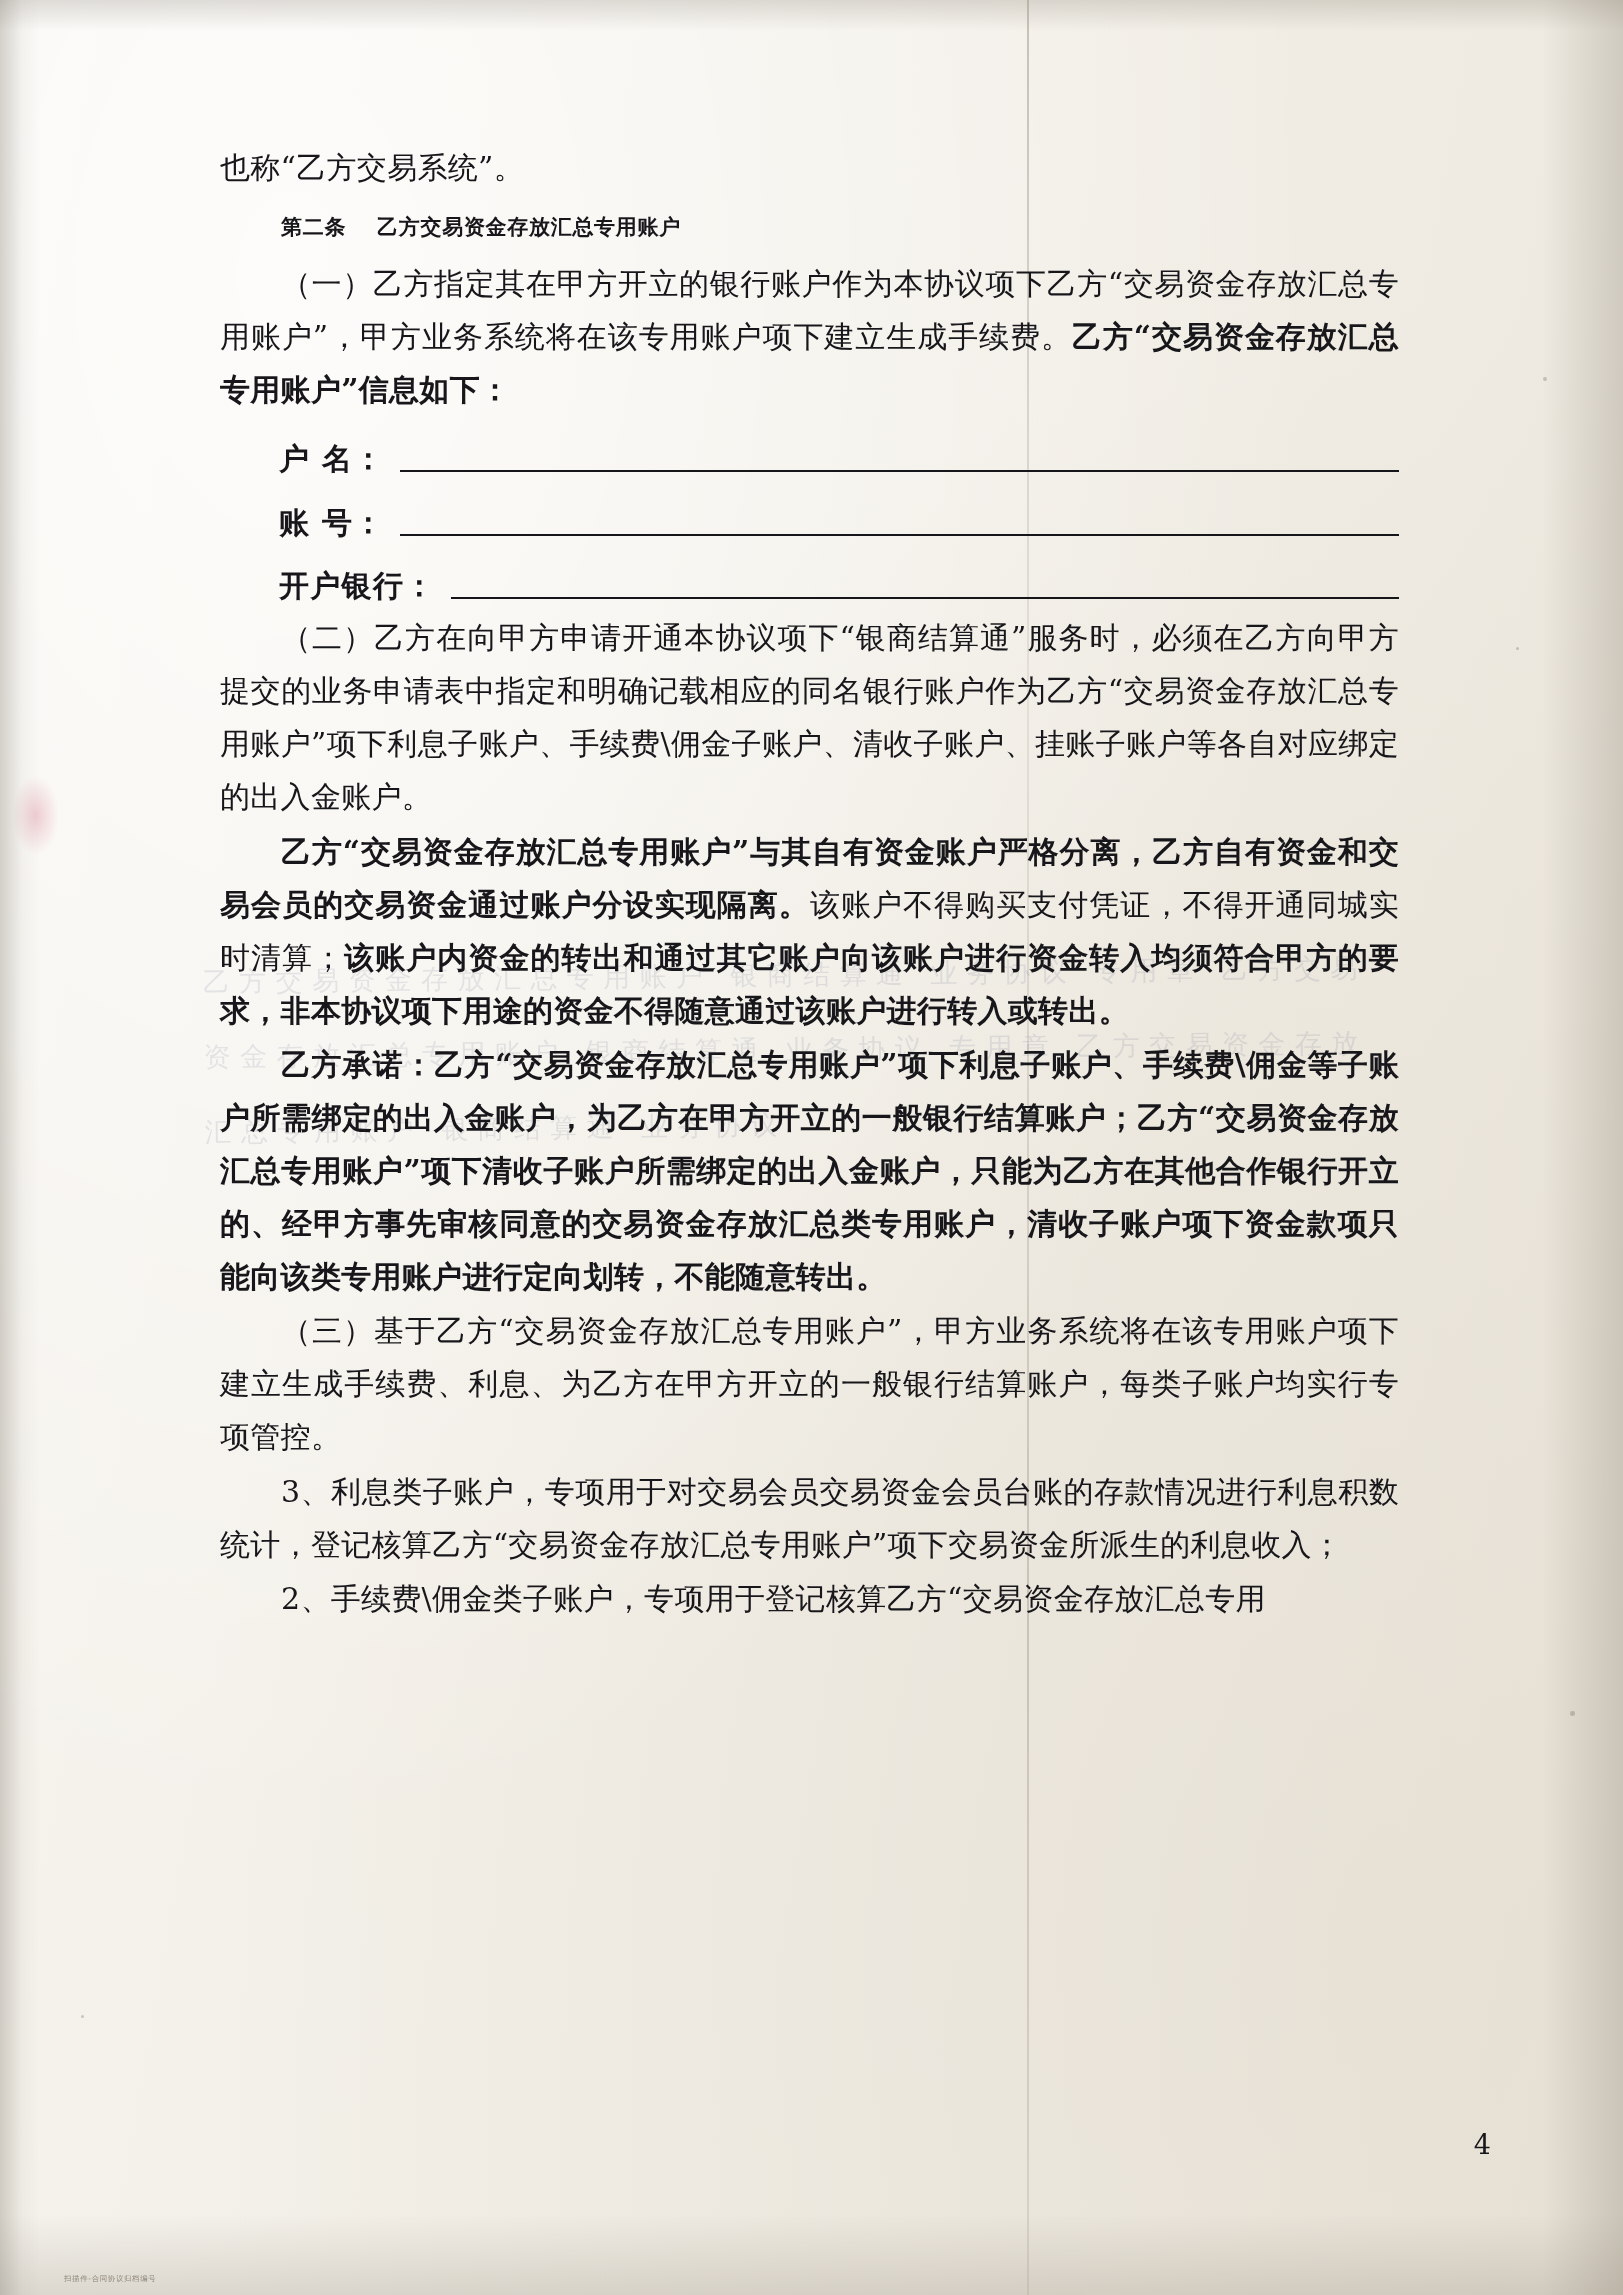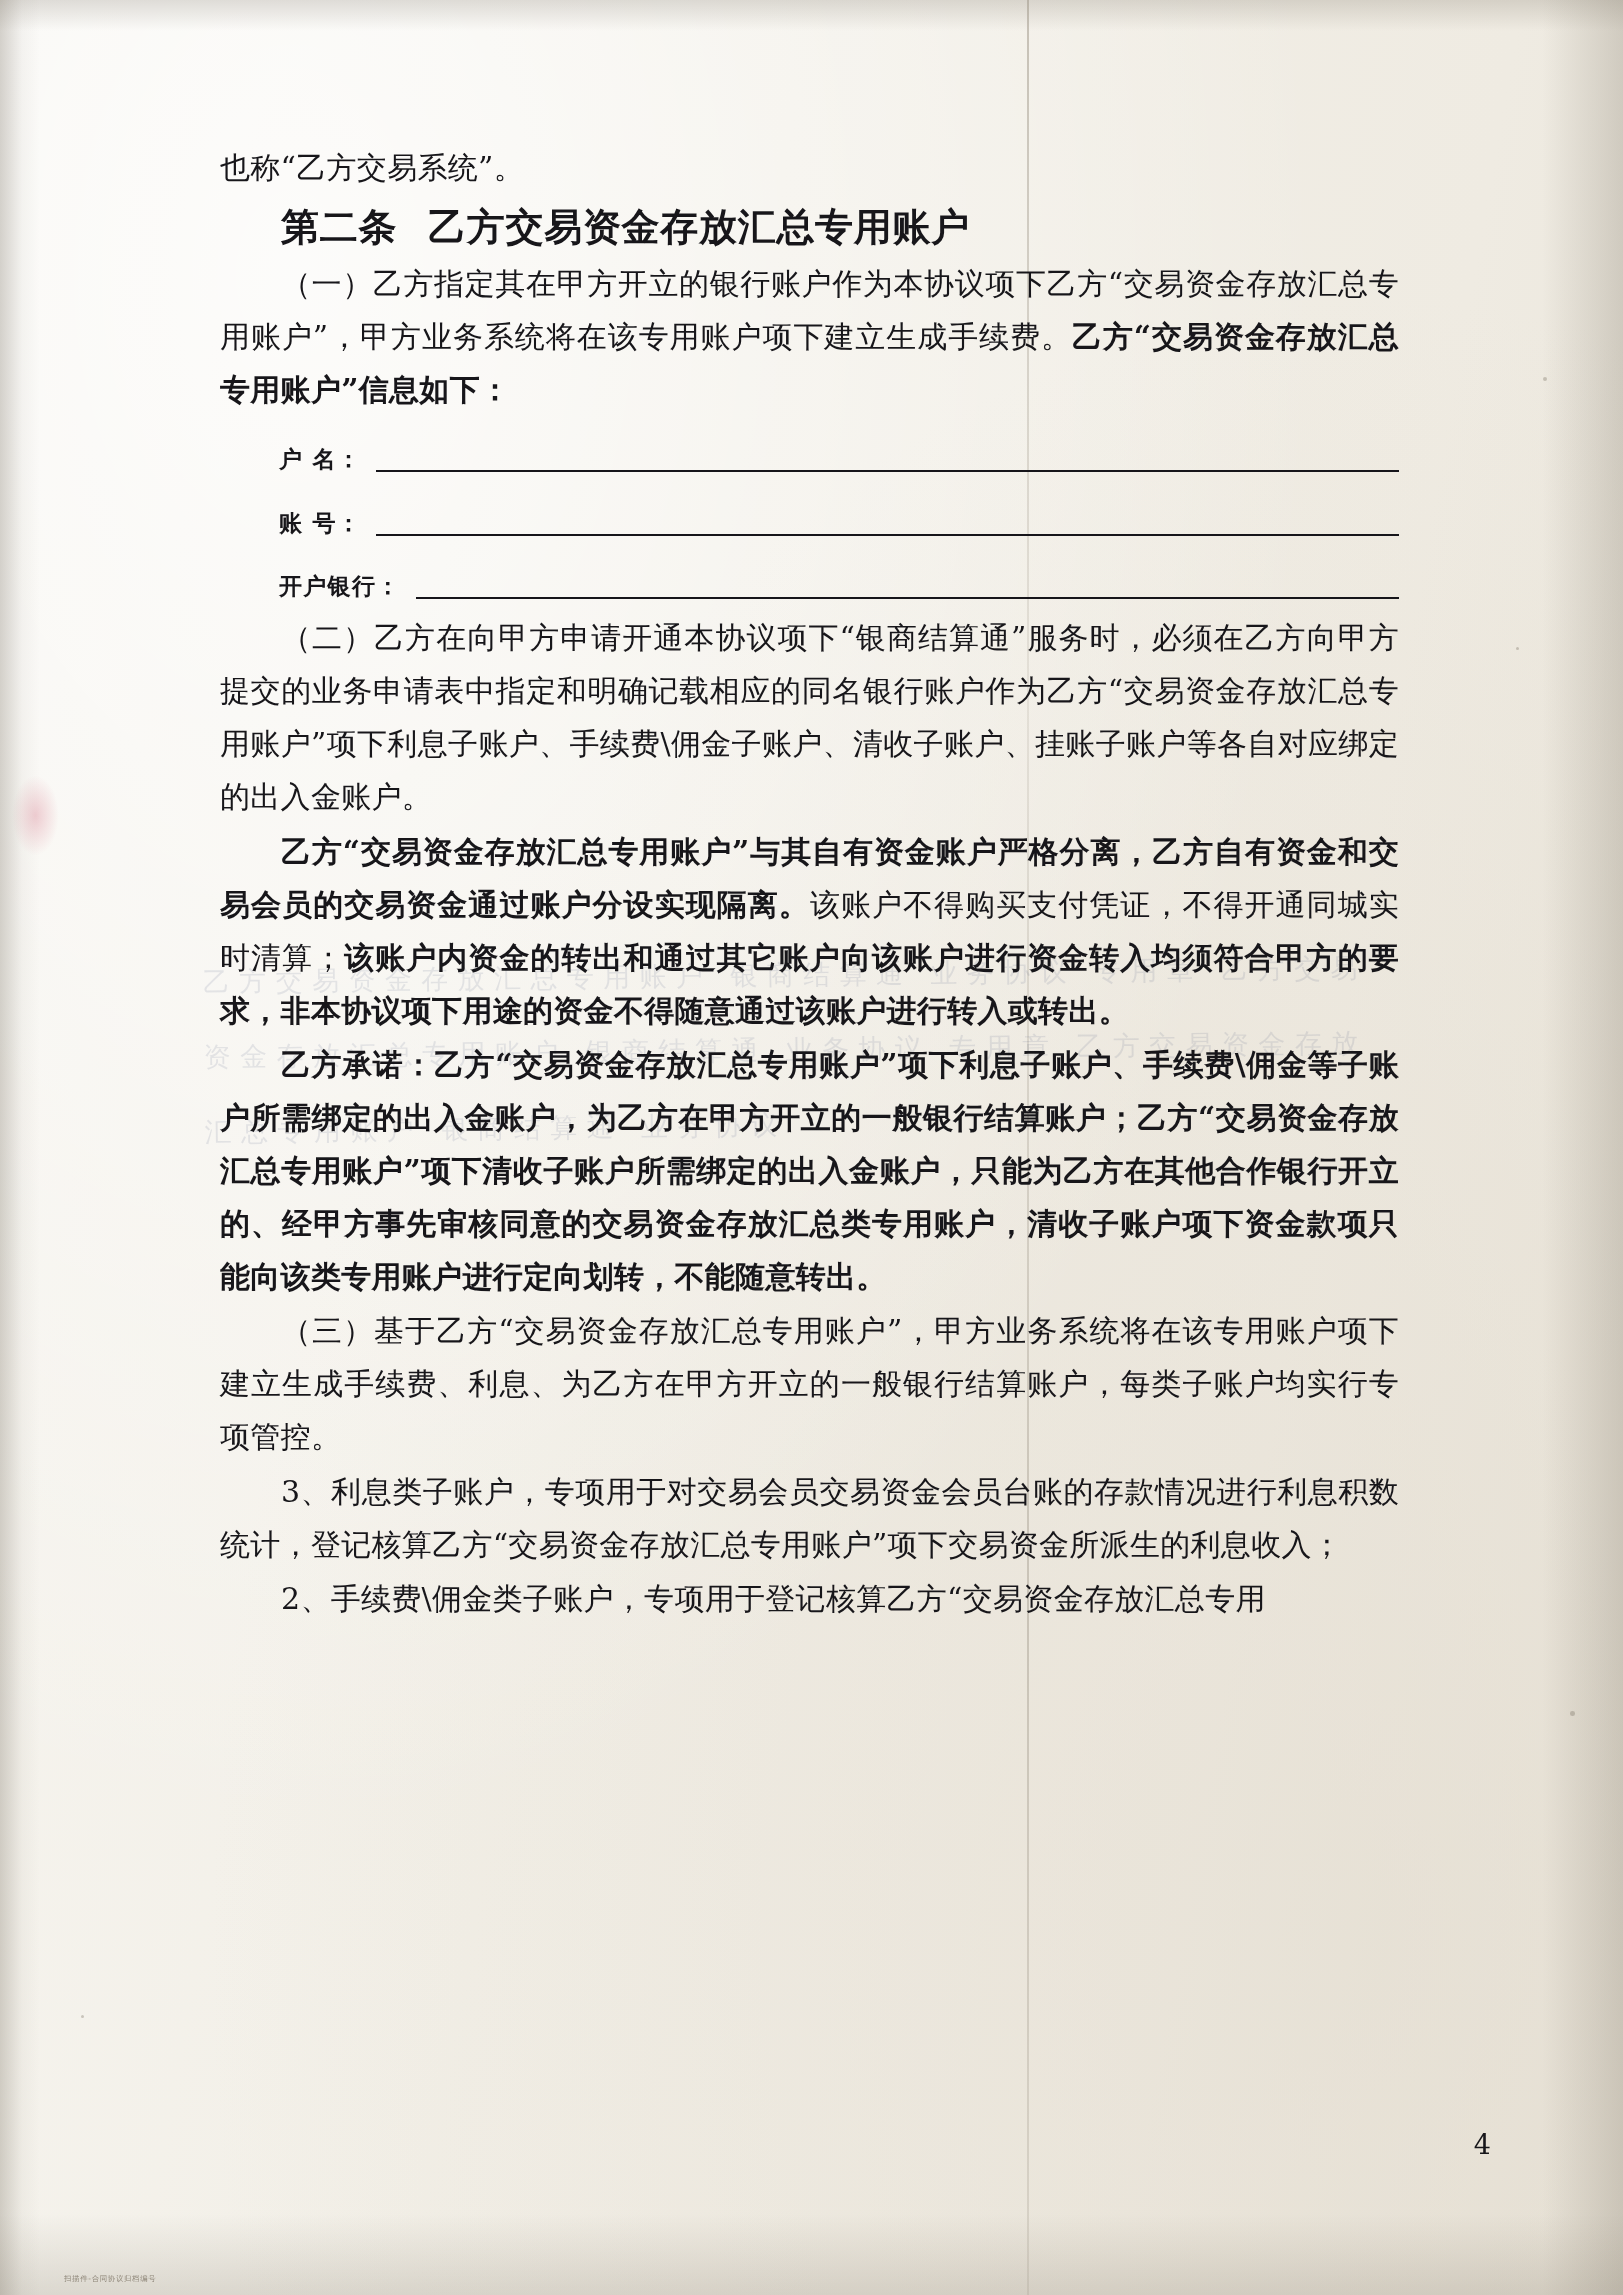--- a/index.html
+++ b/index.html
@@ -97,40 +97,40 @@
     margin: 0 0 1.3px 0;
     letter-spacing: 0.3px;
   }
   .indent {
     text-indent: 61px;
   }
   .bold {
     font-weight: bold;
   }
   .heading {
-    font-size: 38px;
+    font-size: 21px;
     font-weight: bold;
     line-height: 58px;
     margin: 4px 0 1.3px 0;
     text-indent: 61px;
     letter-spacing: 0.7px;
   }
   .heading .gap {
     display: inline-block;
     width: 31px;
   }
   .field-row {
     display: flex;
     align-items: flex-end;
     margin: 6.7px 0 4px 0;
     padding-left: 59px;
     height: 57px;
   }
   .field-label {
-    font-size: 23px;
+    font-size: 30px;
     font-weight: bold;
     line-height: 43px;
     white-space: nowrap;
     letter-spacing: 1.3px;
   }
   .field-line {
     flex: 1;
     border-bottom: 2px solid #16151a;
     margin-left: 15px;
     margin-bottom: 8px;

